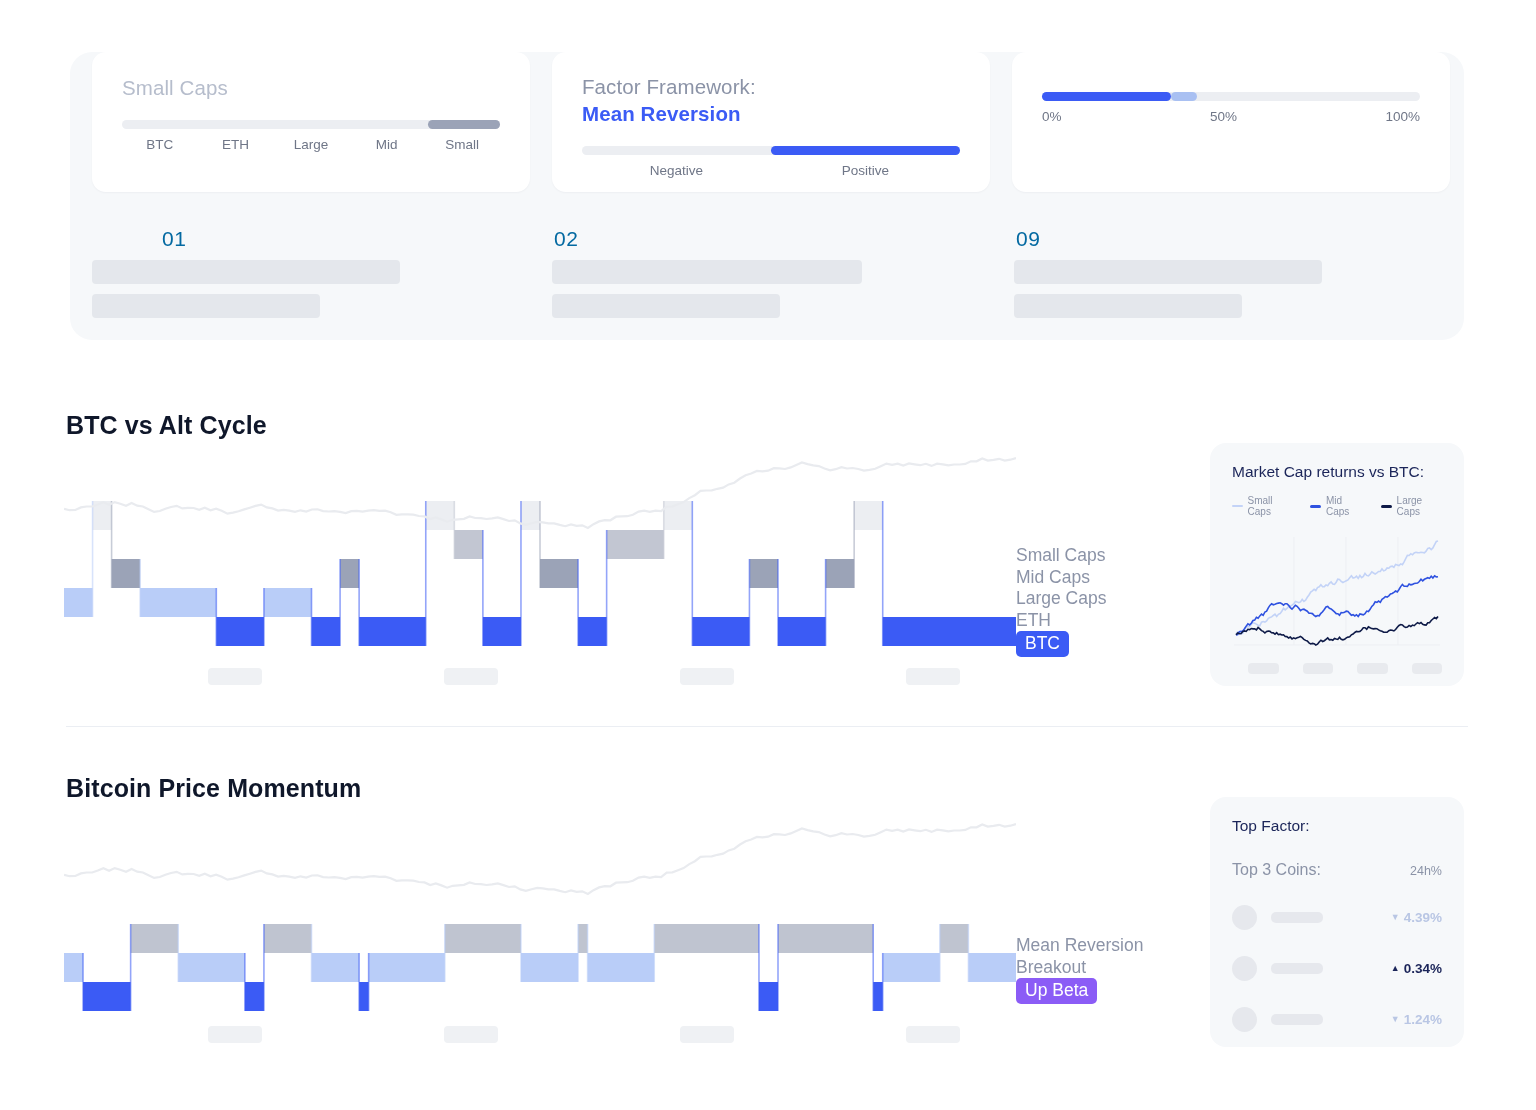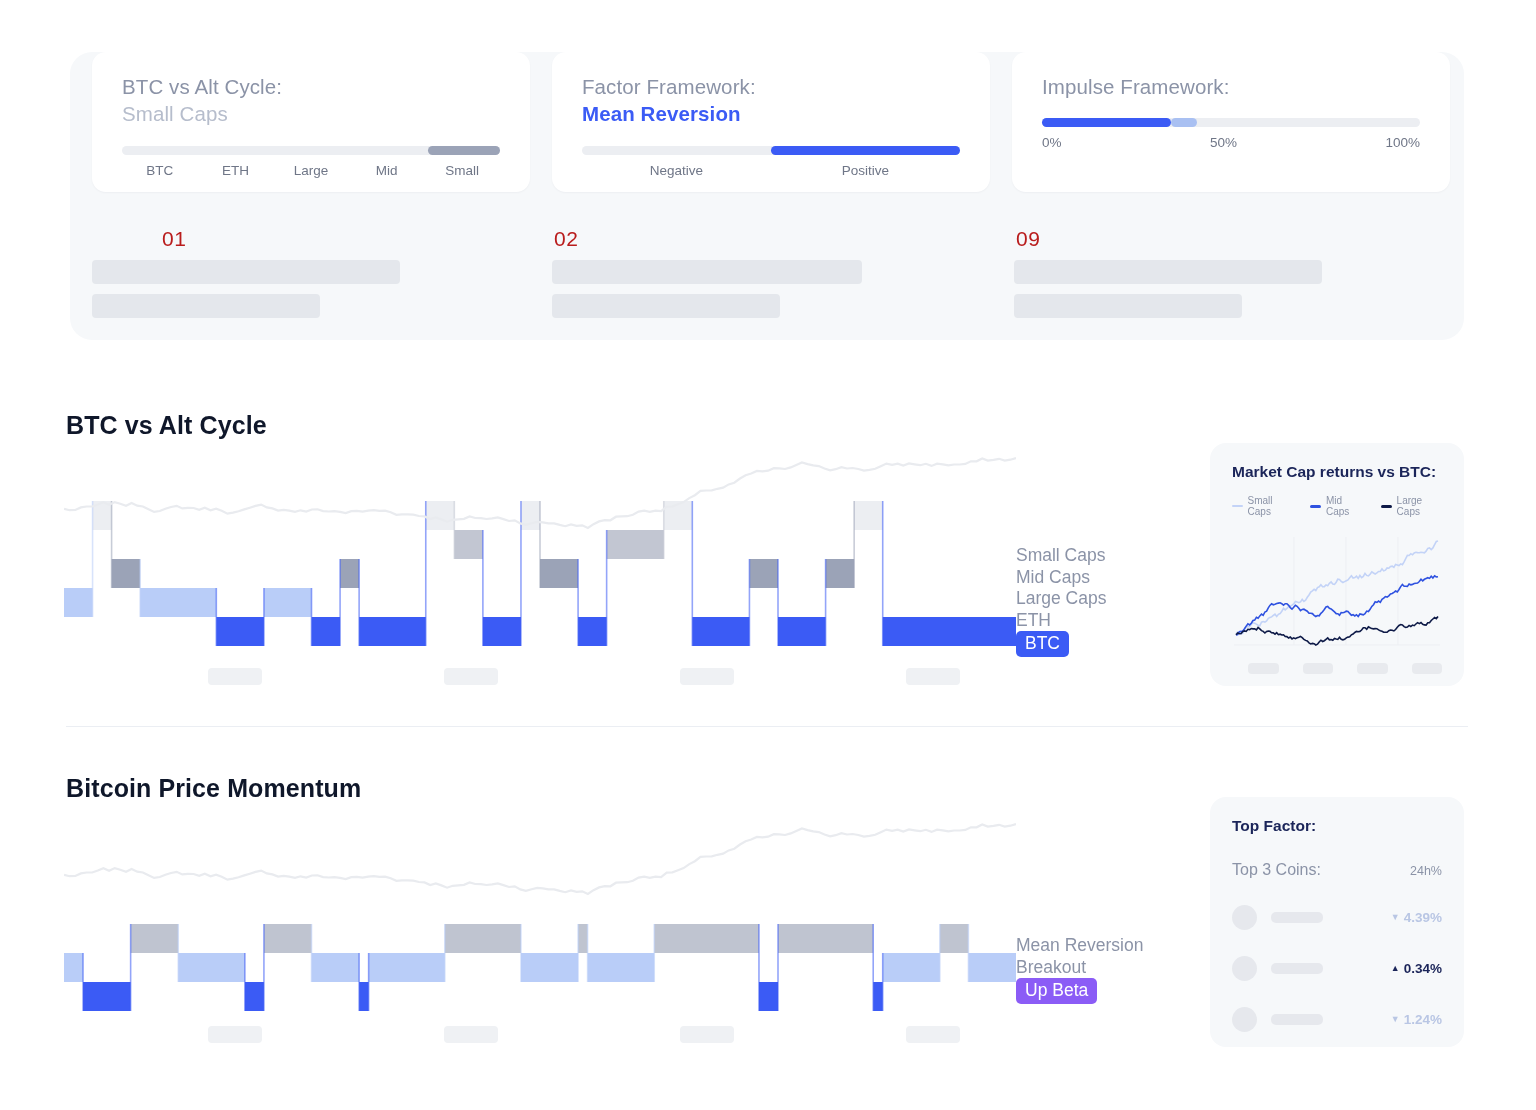--- a/index.html
+++ b/index.html
@@ -34,21 +34,21 @@
 
   .track { position: relative; height: 9px; border-radius: 6px; background: #eceef2; margin-top: 18px; }
   .track .fill { position: absolute; top: 0; height: 9px; border-radius: 6px; }
   .thumb { position: absolute; top: 0; height: 9px; border-radius: 6px; background: #9ba3b7; }
   .scale { display: flex; margin-top: 8px; }
   .scale span { font-size: 13.5px; color: #6f7687; text-align: center; }
   .scale.five span { flex: 1; }
   .scale.two span { flex: 1; }
   .scale.three { justify-content: space-between; }
 
-  .num { position: absolute; font-size: 21px; color: #b91c1c; font-weight: 500; letter-spacing: .5px; }
+  .num { position: absolute; font-size: 21px; color: #0369a1; font-weight: 500; letter-spacing: .5px; }
   .skel { position: absolute; background: #e4e7ec; border-radius: 4px; }
 
   
   .section-title {
     position: absolute; font-size: 25px; font-weight: 700;
     color: #0f172a; letter-spacing: .1px;
   }
   .divider { position: absolute; left: 66px; width: 1402px; height: 1px; background: #ebeef3; }
 
   
@@ -59,21 +59,21 @@
     display: inline-block; padding: 2px 9px; border-radius: 5px;
     color: #ffffff !important; font-weight: 400;
   }
   .pill-blue { background: #3b5bf5; }
   .pill-gray { background: #8b5cf6; }
 
   
   .side-panel {
     position: absolute; background: #f6f8fa; border-radius: 16px;
   }
-  .side-title { font-size: 15.5px; font-weight: 700; color: #1b2559; }
+  .side-title { font-size: 15.5px; font-weight: 400; color: #1b2559; }
   .mini-legend { display: flex; gap: 18px; margin-top: 14px; align-items: center; }
   .mini-legend .li { display: flex; align-items: center; gap: 5px; }
   .mini-legend .dash { width: 12px; height: 2.5px; border-radius: 2px; display: inline-block; }
   .mini-legend .lbl { font-size: 10px; color: #8b93a7; }
 
   .tf-head { display: flex; justify-content: space-between; align-items: baseline; margin-top: 26px; }
   .tf-head .l { font-size: 16px; color: #8b93a7; }
   .tf-head .r { font-size: 12.5px; color: #8b93a7; }
   .coin-row { display: flex; align-items: center; margin-top: 26px; }
   .coin-dot { width: 25px; height: 25px; border-radius: 50%; background: #e6e8ed; }
@@ -84,21 +84,20 @@
 </head>
 <body>
 
 <div class="page">
 
   <div class="top-panel">
     <div class="cards-row">
 
       <div class="card-col">
         <div class="card">
-          <div class="card-title">BTC vs Alt Cycle:</div>
           <div class="card-sub muted">Small Caps</div>
           <div class="track">
             <div class="thumb" id="thumb1" style="left: 81%; width: 19%;"></div>
           </div>
           <div class="scale five">
             <span>BTC</span>
             <span>ETH</span>
             <span>Large</span>
             <span>Mid</span>
             <span>Small</span>
@@ -115,21 +114,20 @@
           </div>
           <div class="scale two">
             <span>Negative</span>
             <span>Positive</span>
           </div>
         </div>
       </div>
 
       <div class="card-col">
         <div class="card">
-          <div class="card-title">Impulse Framework:</div>
           <div class="track">
             <div class="fill" id="fill3a" style="left: 0%; width: 34%; background: rgb(59, 91, 245);"></div>
             <div class="fill" id="fill3b" style="left: 34%; width: 7%; background: rgb(169, 192, 242);"></div>
           </div>
           <div class="scale three">
             <span>0%</span>
             <span>50%</span>
             <span>100%</span>
           </div>
         </div>

